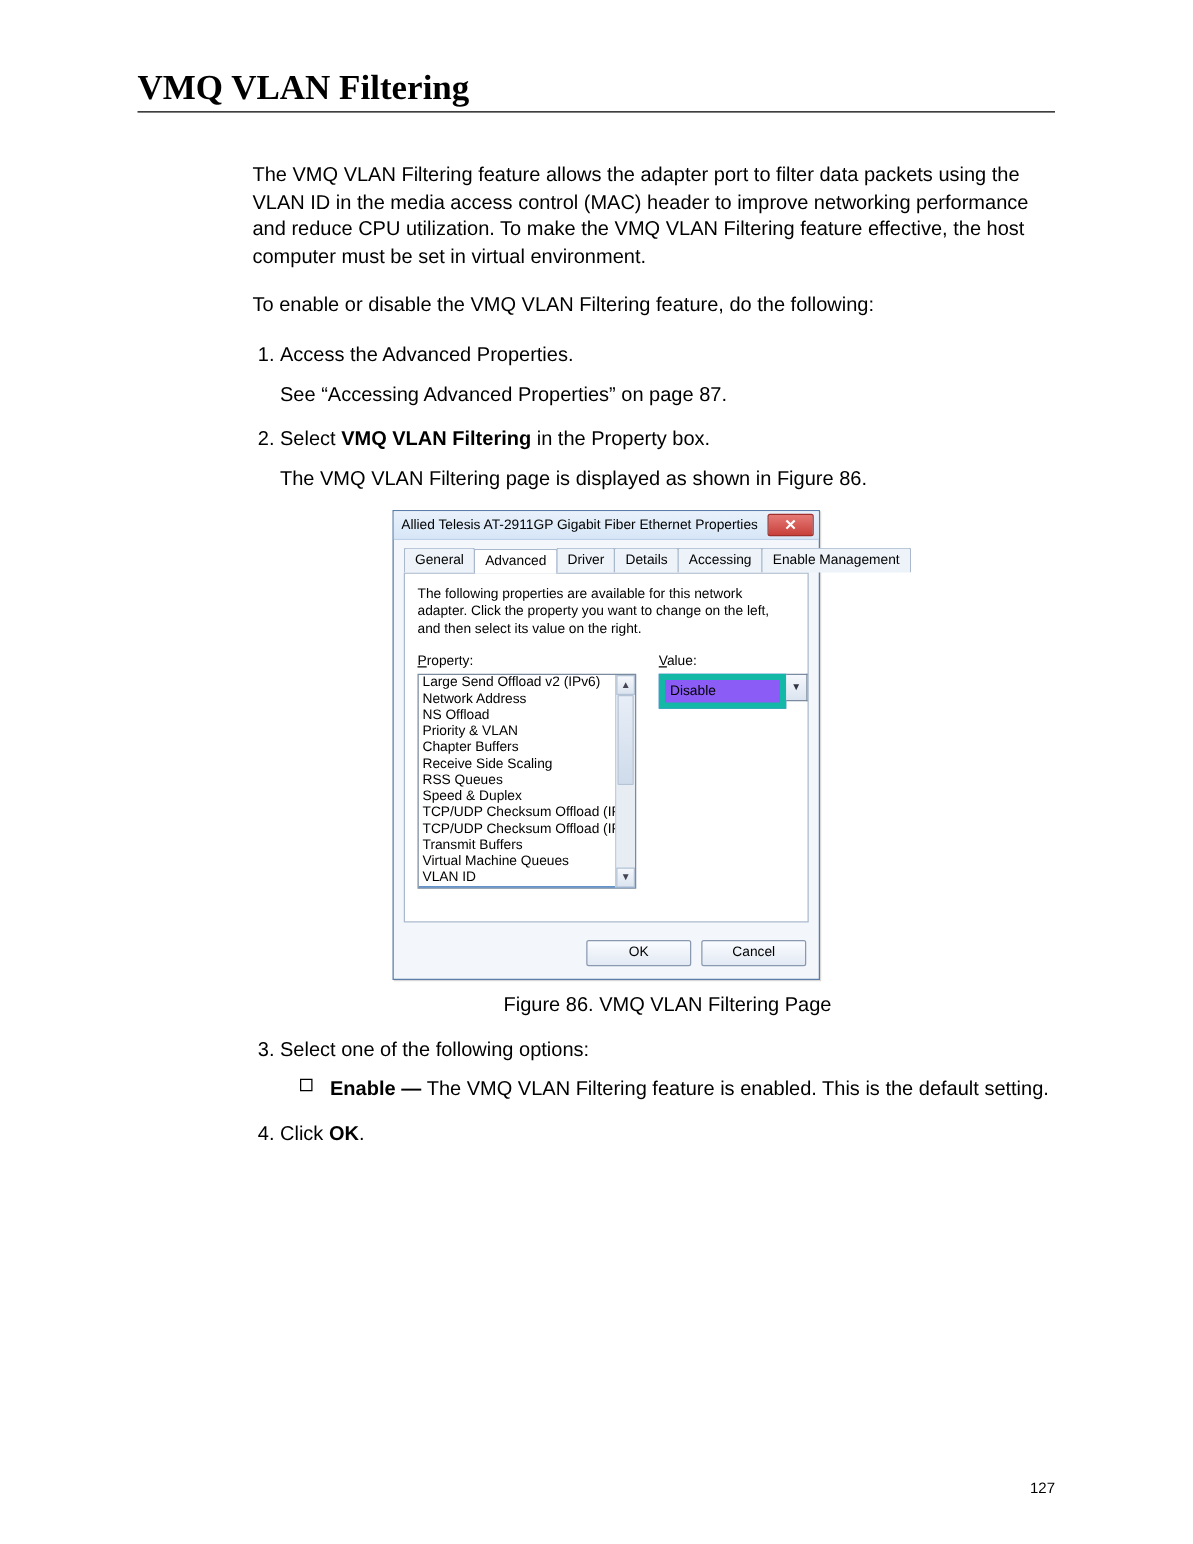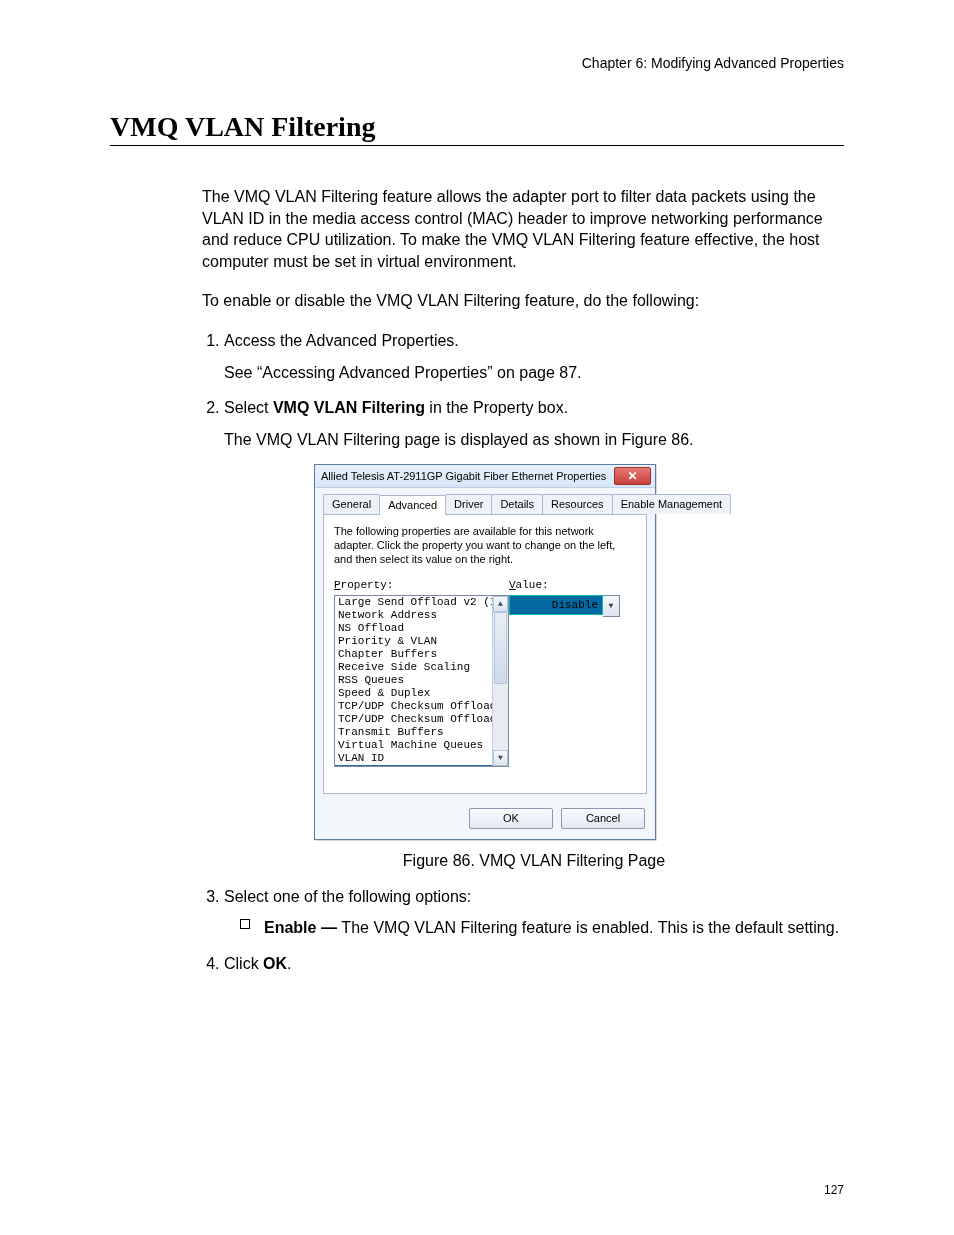--- a/index.html
+++ b/index.html
@@ -123,21 +123,21 @@
     margin: 0 8px 8px 8px;
     border: 1px solid #a9b8cc;
     background: #fff;
     padding: 10px 10px 18px 10px;
     min-height: 280px;
     box-sizing: border-box;
   }
   .dialog .descr { margin-bottom: 12px; line-height: 1.25; }
   .row-prop {
     display: flex;
-    font-family: Liberation Mono, monospace;
+    gap: 18px;
   }
   .col-left { width: 175px; }
   .col-right { flex: 1; }
   .label-underline { text-decoration: underline; text-decoration-color: #000; }
   .listbox {
     border: 1px solid #7a8aa0;
     height: 170px;
     overflow: hidden;
     position: relative;
     margin-top: 2px;
@@ -158,22 +158,22 @@
   }
   .listbox .sb .thumb {
     position: absolute; left: 1px; right: 1px; top: 16px; height: 70px;
     background: linear-gradient(#e8eef7,#cfdbeb);
     border: 1px solid #b5c3d6; border-radius: 1px;
   }
   .valbox {
     display: flex; margin-top: 2px;
   }
   .valbox .valtext {
-    border: 1px solid #14b8a6; height: 18px; line-height: 18px;
-    padding: 0 4px; width: 84px; background: #0369a1; text-align: right;
+    border: 5px solid #14b8a6; height: 18px; line-height: 18px;
+    padding: 0 4px; width: 84px; background: #8b5cf6;
   }
   .valbox .valbtn {
     width: 16px; height: 20px; border: 1px solid #7a8aa0; border-left: none;
     background: linear-gradient(#f5f8fc,#dbe4ef);
     display: flex; align-items: center; justify-content: center; font-size: 8px; color: #334;
   }
   .dialog .buttons {
     display: flex; justify-content: flex-end; gap: 8px;
     padding: 6px 10px 10px 10px;
   }
@@ -182,21 +182,20 @@
     border: 1px solid #8a99af;
     background: linear-gradient(#fafcff,#e2e9f3);
     padding: 2px 8px;
     border-radius: 2px;
   }
 </style>
 </head>
 <body>
 
 <div class="page">
-  <div class="header-line">Chapter 6: Modifying Advanced Properties</div>
 
   <h1 class="section-title">VMQ VLAN Filtering</h1>
 
   <div class="body-text">
     <p>The VMQ VLAN Filtering feature allows the adapter port to filter data packets using the VLAN ID in the media access control (MAC) header to improve networking performance and reduce CPU utilization. To make the VMQ VLAN Filtering feature effective, the host computer must be set in virtual environment.</p>
     <p>To enable or disable the VMQ VLAN Filtering feature, do the following:</p>
 
     <ol class="steps">
       <li>
         <span>Access the Advanced Properties.</span>
@@ -213,21 +212,21 @@
               <span class="title">Allied Telesis AT-2911GP Gigabit Fiber Ethernet Properties</span>
               <div class="close-btn">
                 <span>✕</span>
               </div>
             </div>
             <div class="tabs">
               <div class="tab">General</div>
               <div class="tab active">Advanced</div>
               <div class="tab">Driver</div>
               <div class="tab">Details</div>
-              <div class="tab">Resources</div>
+              <div class="tab">Accessing</div>
               <div class="tab">Enable Management</div>
             </div>
             <div class="tab-body">
               <div class="descr">The following properties are available for this network adapter. Click the property you want to change on the left, and then select its value on the right.</div>
               <div class="row-prop">
                 <div class="col-left">
                   <div><span class="label-underline">P</span><span>roperty:</span></div>
                   <div class="listbox">
                     <div id="prop-items">
                         <div class="item">Large Send Offload v2 (IPv6)</div>

